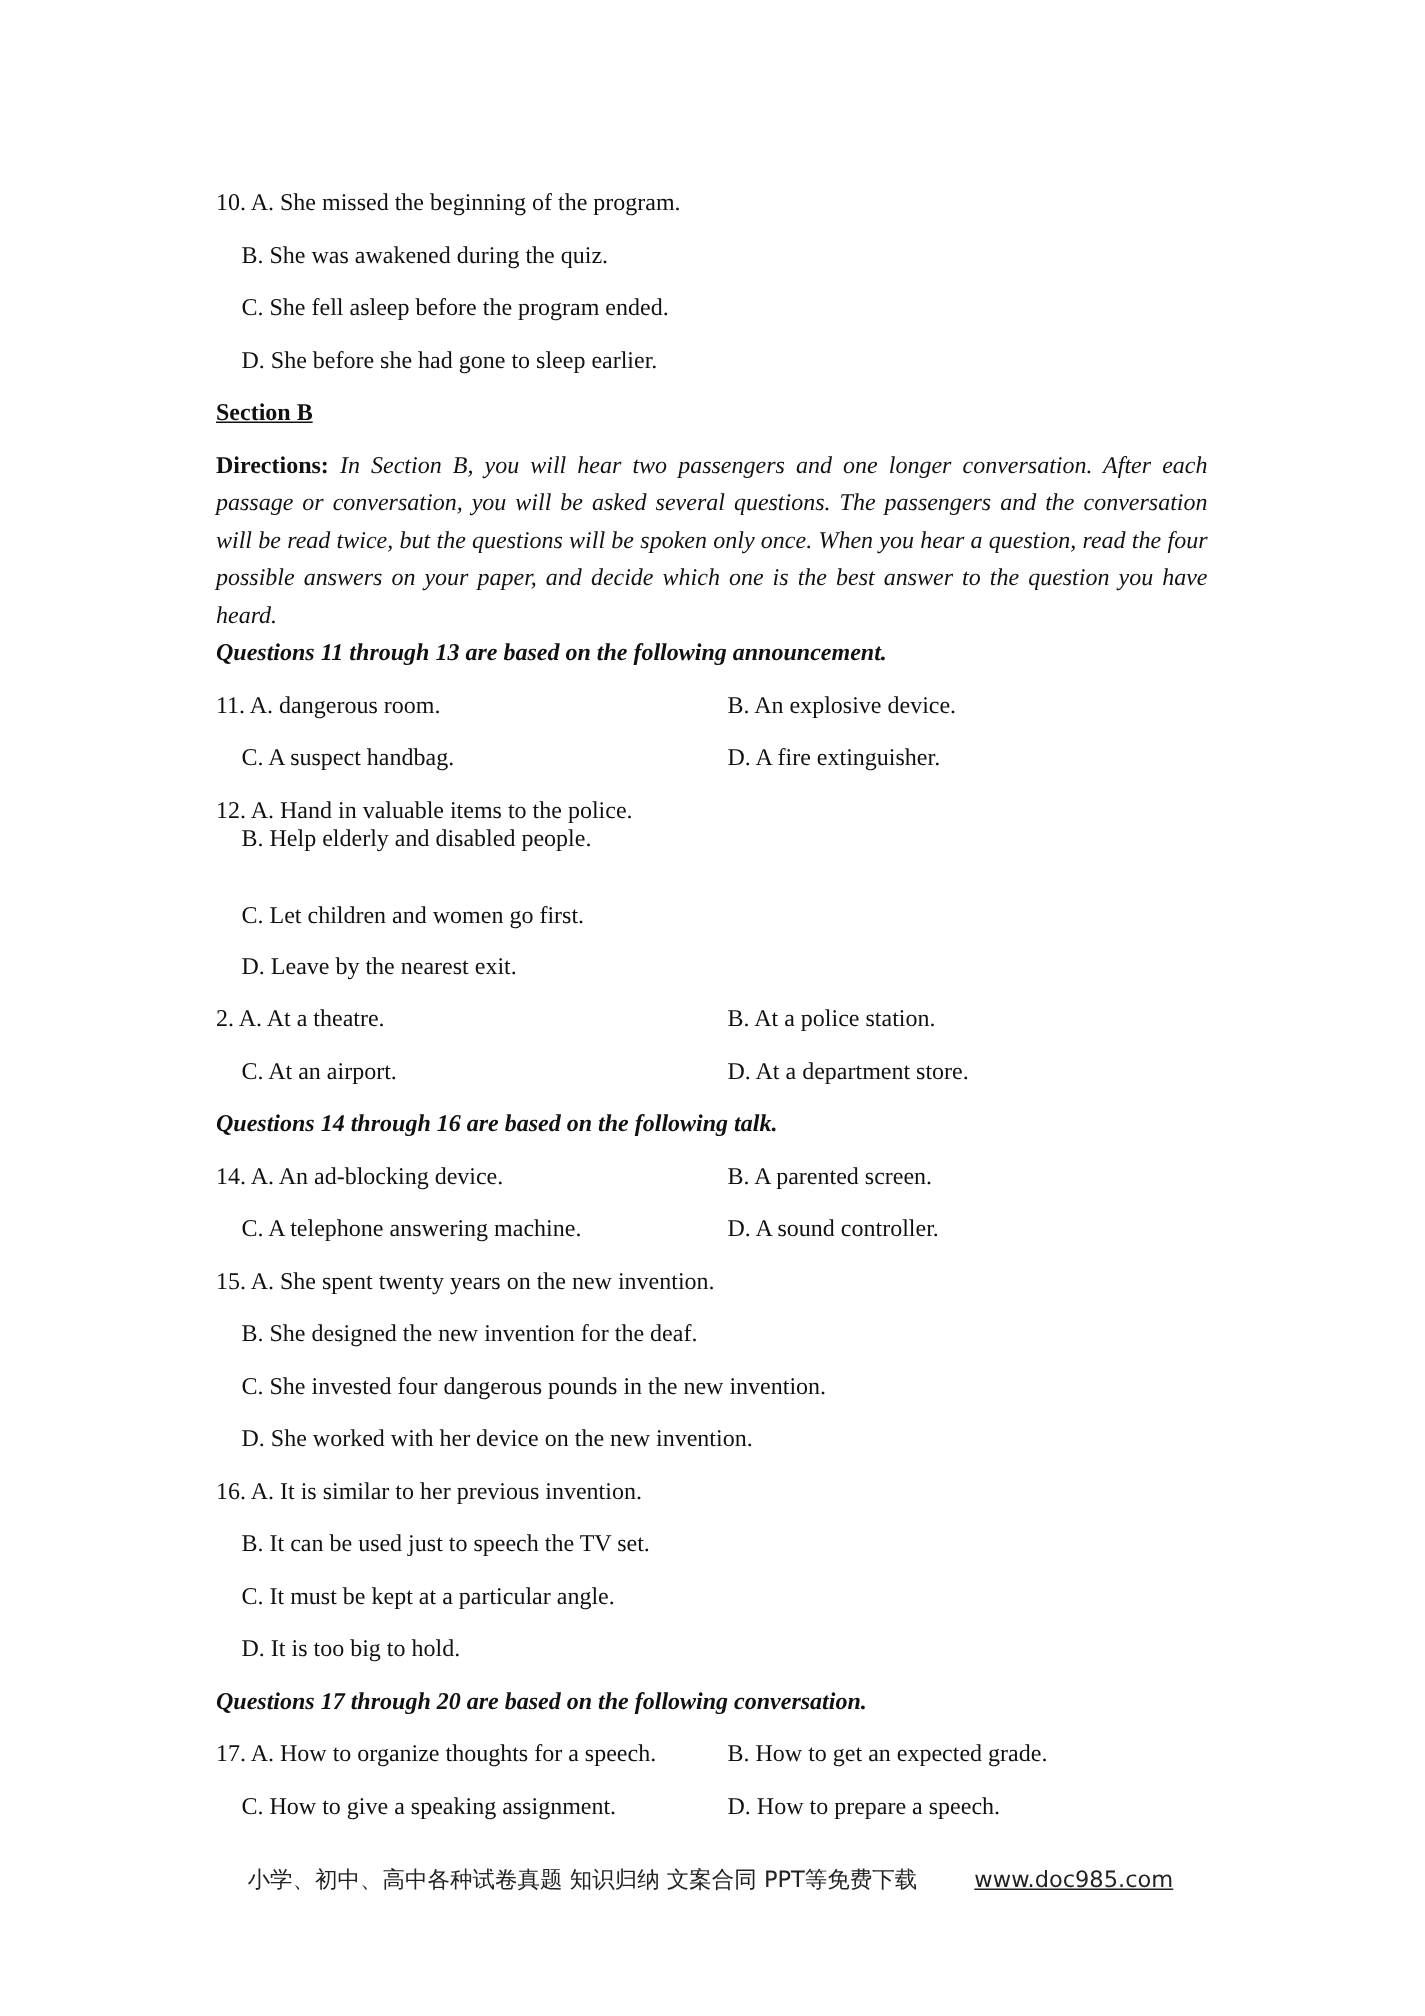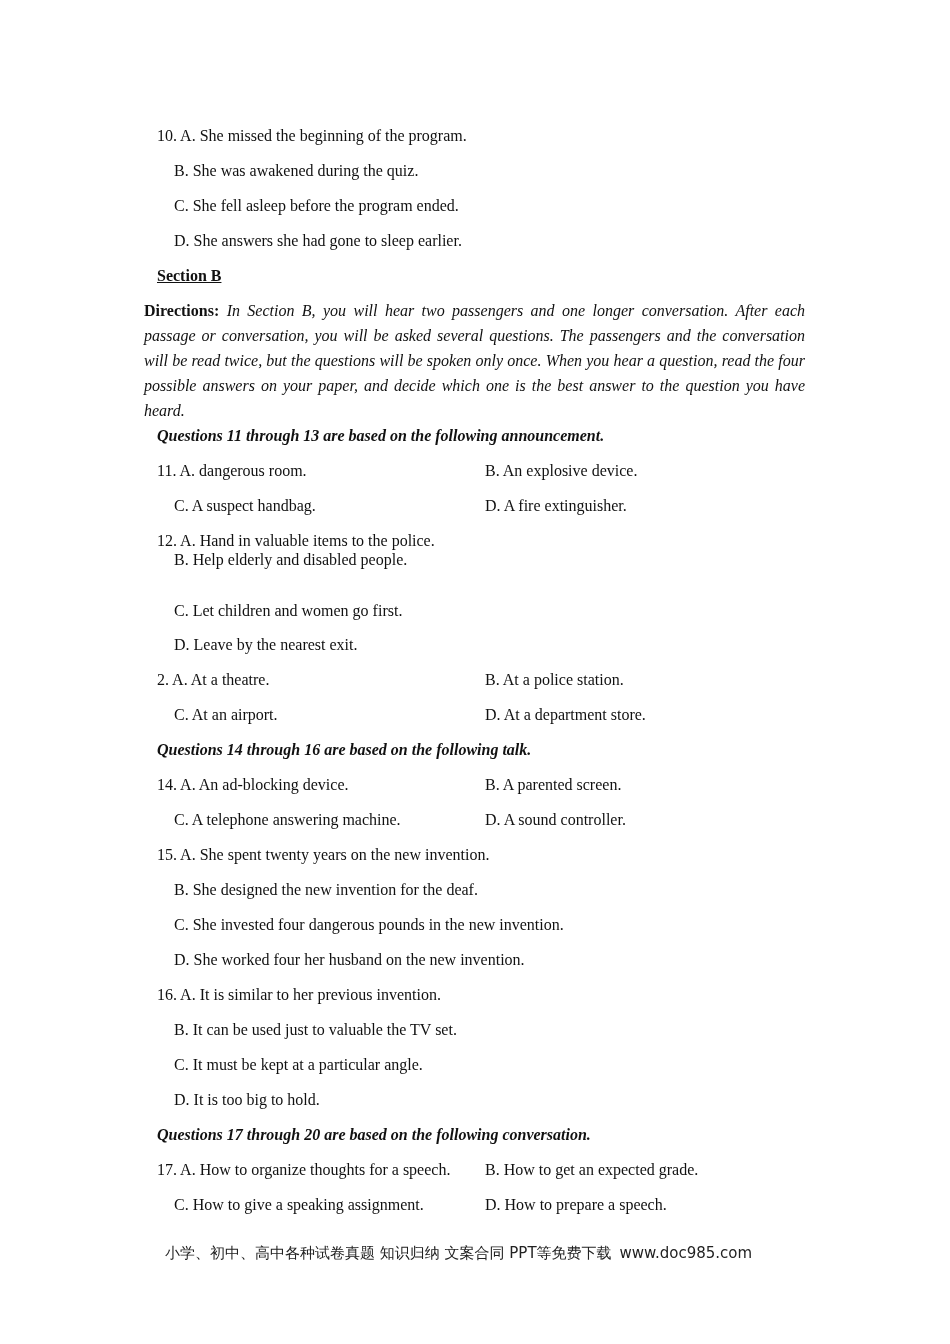--- a/index.html
+++ b/index.html
@@ -1,35 +1,35 @@
 <!DOCTYPE html>
 <html><head>
 <meta charset="utf-8">
 <style>
   html, body { margin: 0; padding: 0; background: #ffffff; }
   body { width: 950px; height: 1344px; position: relative; overflow: hidden;
          font-family: "Liberation Serif", "DejaVu Serif", serif; color: #111; font-size: 16px; }
-  .line { position: absolute; left: 144px; white-space: nowrap; line-height: 20px; margin-left: 13px; }
+  .line { position: absolute; left: 144px; white-space: nowrap; line-height: 20px; }
   .ind { left: 161px; }
   .colB { position: absolute; left: 485px; white-space: nowrap; line-height: 20px; }
   .bold { font-weight: bold; text-decoration: underline; }
   .bi { font-weight: bold; font-style: italic; }
   .dir { position: absolute; left: 144px; width: 661px; line-height: 25px; text-align: justify; text-align-last: left; }
   .dir i { font-style: italic; }
   .footer { position: absolute; top: 1244px; left: 165px; font-family: "DejaVu Sans", "Liberation Sans", sans-serif; font-size: 15px; color: #222; white-space: nowrap; }
-  .footer .url { margin-left: 8px; }
+  .footer .url { margin-left: 38px; text-decoration: underline; }
 </style>
 </head>
 <body>
 
 <div>
   <div class="line" style="top:126px">10. A. She missed the beginning of the program.</div>
   <div class="line ind" style="top:161px">B. She was awakened during the quiz.</div>
   <div class="line ind" style="top:196px">C. She fell asleep before the program ended.</div>
-  <div class="line ind" style="top:231px">D. She answers she had gone to sleep earlier.</div>
+  <div class="line ind" style="top:231px">D. She before she had gone to sleep earlier.</div>
 
   <div class="line bold" style="top:266px">Section B</div>
 
   <div class="dir" style="top:298px"><b>Directions:</b> <i>In Section B, you will hear two passengers and one longer conversation. After each passage or conversation, you will be asked several questions. The passengers and the conversation will be read twice, but the questions will be spoken only once. When you hear  a question, read the four possible answers on your paper, and decide which one is the best answer to the question you have heard.</i></div>
 
   <div class="line bi" style="top:426px">Questions 11 through 13 are based on the following announcement.</div>
 
   <div class="line" style="top:461px">11. A. dangerous room.</div>
   <div class="colB" style="top:461px">B. An explosive device.</div>
   <div class="line ind" style="top:496px">C. A suspect handbag.</div>
@@ -48,24 +48,24 @@
   <div class="line bi" style="top:740px">Questions 14 through 16 are based on the following talk.</div>
 
   <div class="line" style="top:775px">14. A. An ad-blocking device.</div>
   <div class="colB" style="top:775px">B. A parented screen.</div>
   <div class="line ind" style="top:810px">C. A telephone answering machine.</div>
   <div class="colB" style="top:810px">D. A sound controller.</div>
 
   <div class="line" style="top:845px">15. A. She spent twenty years on the new invention.</div>
   <div class="line ind" style="top:880px">B. She designed the new invention for the deaf.</div>
   <div class="line ind" style="top:915px">C. She invested four dangerous pounds in the new invention.</div>
-  <div class="line ind" style="top:950px">D. She worked four her husband on the new invention.</div>
+  <div class="line ind" style="top:950px">D. She worked with her device on the new invention.</div>
 
   <div class="line" style="top:985px">16. A. It is similar to her previous invention.</div>
-  <div class="line ind" style="top:1020px">B. It can be used just to valuable the TV set.</div>
+  <div class="line ind" style="top:1020px">B. It can be used just to speech the TV set.</div>
   <div class="line ind" style="top:1055px">C. It must be kept at a particular angle.</div>
   <div class="line ind" style="top:1090px">D. It is too big to hold.</div>
 
   <div class="line bi" style="top:1125px">Questions 17 through 20 are based on the following conversation.</div>
 
   <div class="line" style="top:1160px">17. A. How to organize thoughts for a speech.</div>
   <div class="colB" style="top:1160px">B. How to get an expected grade.</div>
   <div class="line ind" style="top:1195px">C. How to give a speaking assignment.</div>
   <div class="colB" style="top:1195px">D. How to prepare a speech.</div>
 

